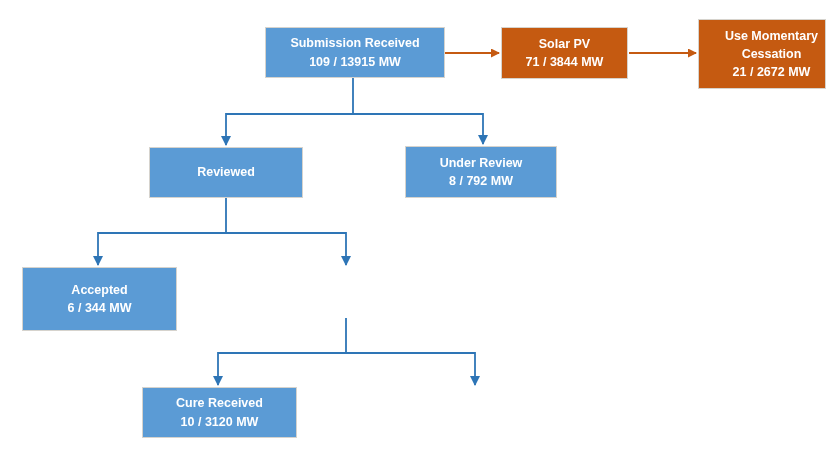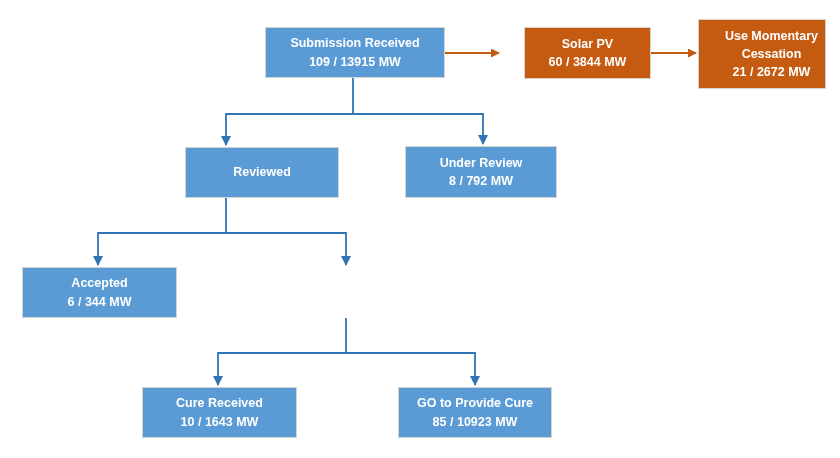--- a/index.html
+++ b/index.html
@@ -76,48 +76,44 @@
     <line x1="346" y1="353" x2="475" y2="353" stroke="#2e75b6" stroke-width="1.8"></line>
     <line x1="218" y1="352" x2="218" y2="385" stroke="#2e75b6" stroke-width="1.8" marker-end="url(#arrow-blue)"></line>
     <line x1="475" y1="352" x2="475" y2="385" stroke="#2e75b6" stroke-width="1.8" marker-end="url(#arrow-blue)"></line>
   </svg>
 
   <div class="node blue" style="left:265px; top:27px; width:180px; height:51px;">
     <span class="node-label">Submission Received</span>
     <span class="node-value">109 / 13915 MW</span>
   </div>
 
-  <div class="node orange" style="left:501px; top:27px; width:127px; height:52px;margin-left:23px;">
+  <div class="node orange" style="left:501px; top:27px; width:127px; height:52px;">
     <span class="node-label">Solar PV</span>
-    <span class="node-value">60 / 3844 MW</span>
+    <span class="node-value">71 / 3844 MW</span>
   </div>
 
   <div class="node orange" style="left:698px; top:19px; width:128px; height:70px;padding-left:25px;">
     <span class="node-label">Use Momentary Cessation</span>
     <span class="node-value">21 / 2672 MW</span>
   </div>
 
-  <div class="node blue" style="left:149px; top:147px; width:154px; height:51px;margin-left:36px;">
+  <div class="node blue" style="left:149px; top:147px; width:154px; height:51px;">
     <span class="node-label">Reviewed</span>
   </div>
 
   <div class="node blue" style="left:405px; top:146px; width:152px; height:52px;">
     <span class="node-label">Under Review</span>
     <span class="node-value">8 / 792 MW</span>
   </div>
 
-  <div class="node blue" style="left:22px; top:267px; width:155px; height:51px;">
+  <div class="node blue" style="left:22px; top:267px; width:155px; height:64px;">
     <span class="node-label">Accepted</span>
     <span class="node-value">6 / 344 MW</span>
   </div>
 
 
   <div class="node blue" style="left:142px; top:387px; width:155px; height:51px;">
     <span class="node-label">Cure Received</span>
-    <span class="node-value">10 / 1643 MW</span>
+    <span class="node-value">10 / 3120 MW</span>
   </div>
 
-  <div class="node blue" style="left:398px; top:387px; width:154px; height:51px;">
-    <span class="node-label">GO to Provide Cure</span>
-    <span class="node-value">85 / 10923 MW</span>
-  </div>
 
 </div>
 
 </body></html>

